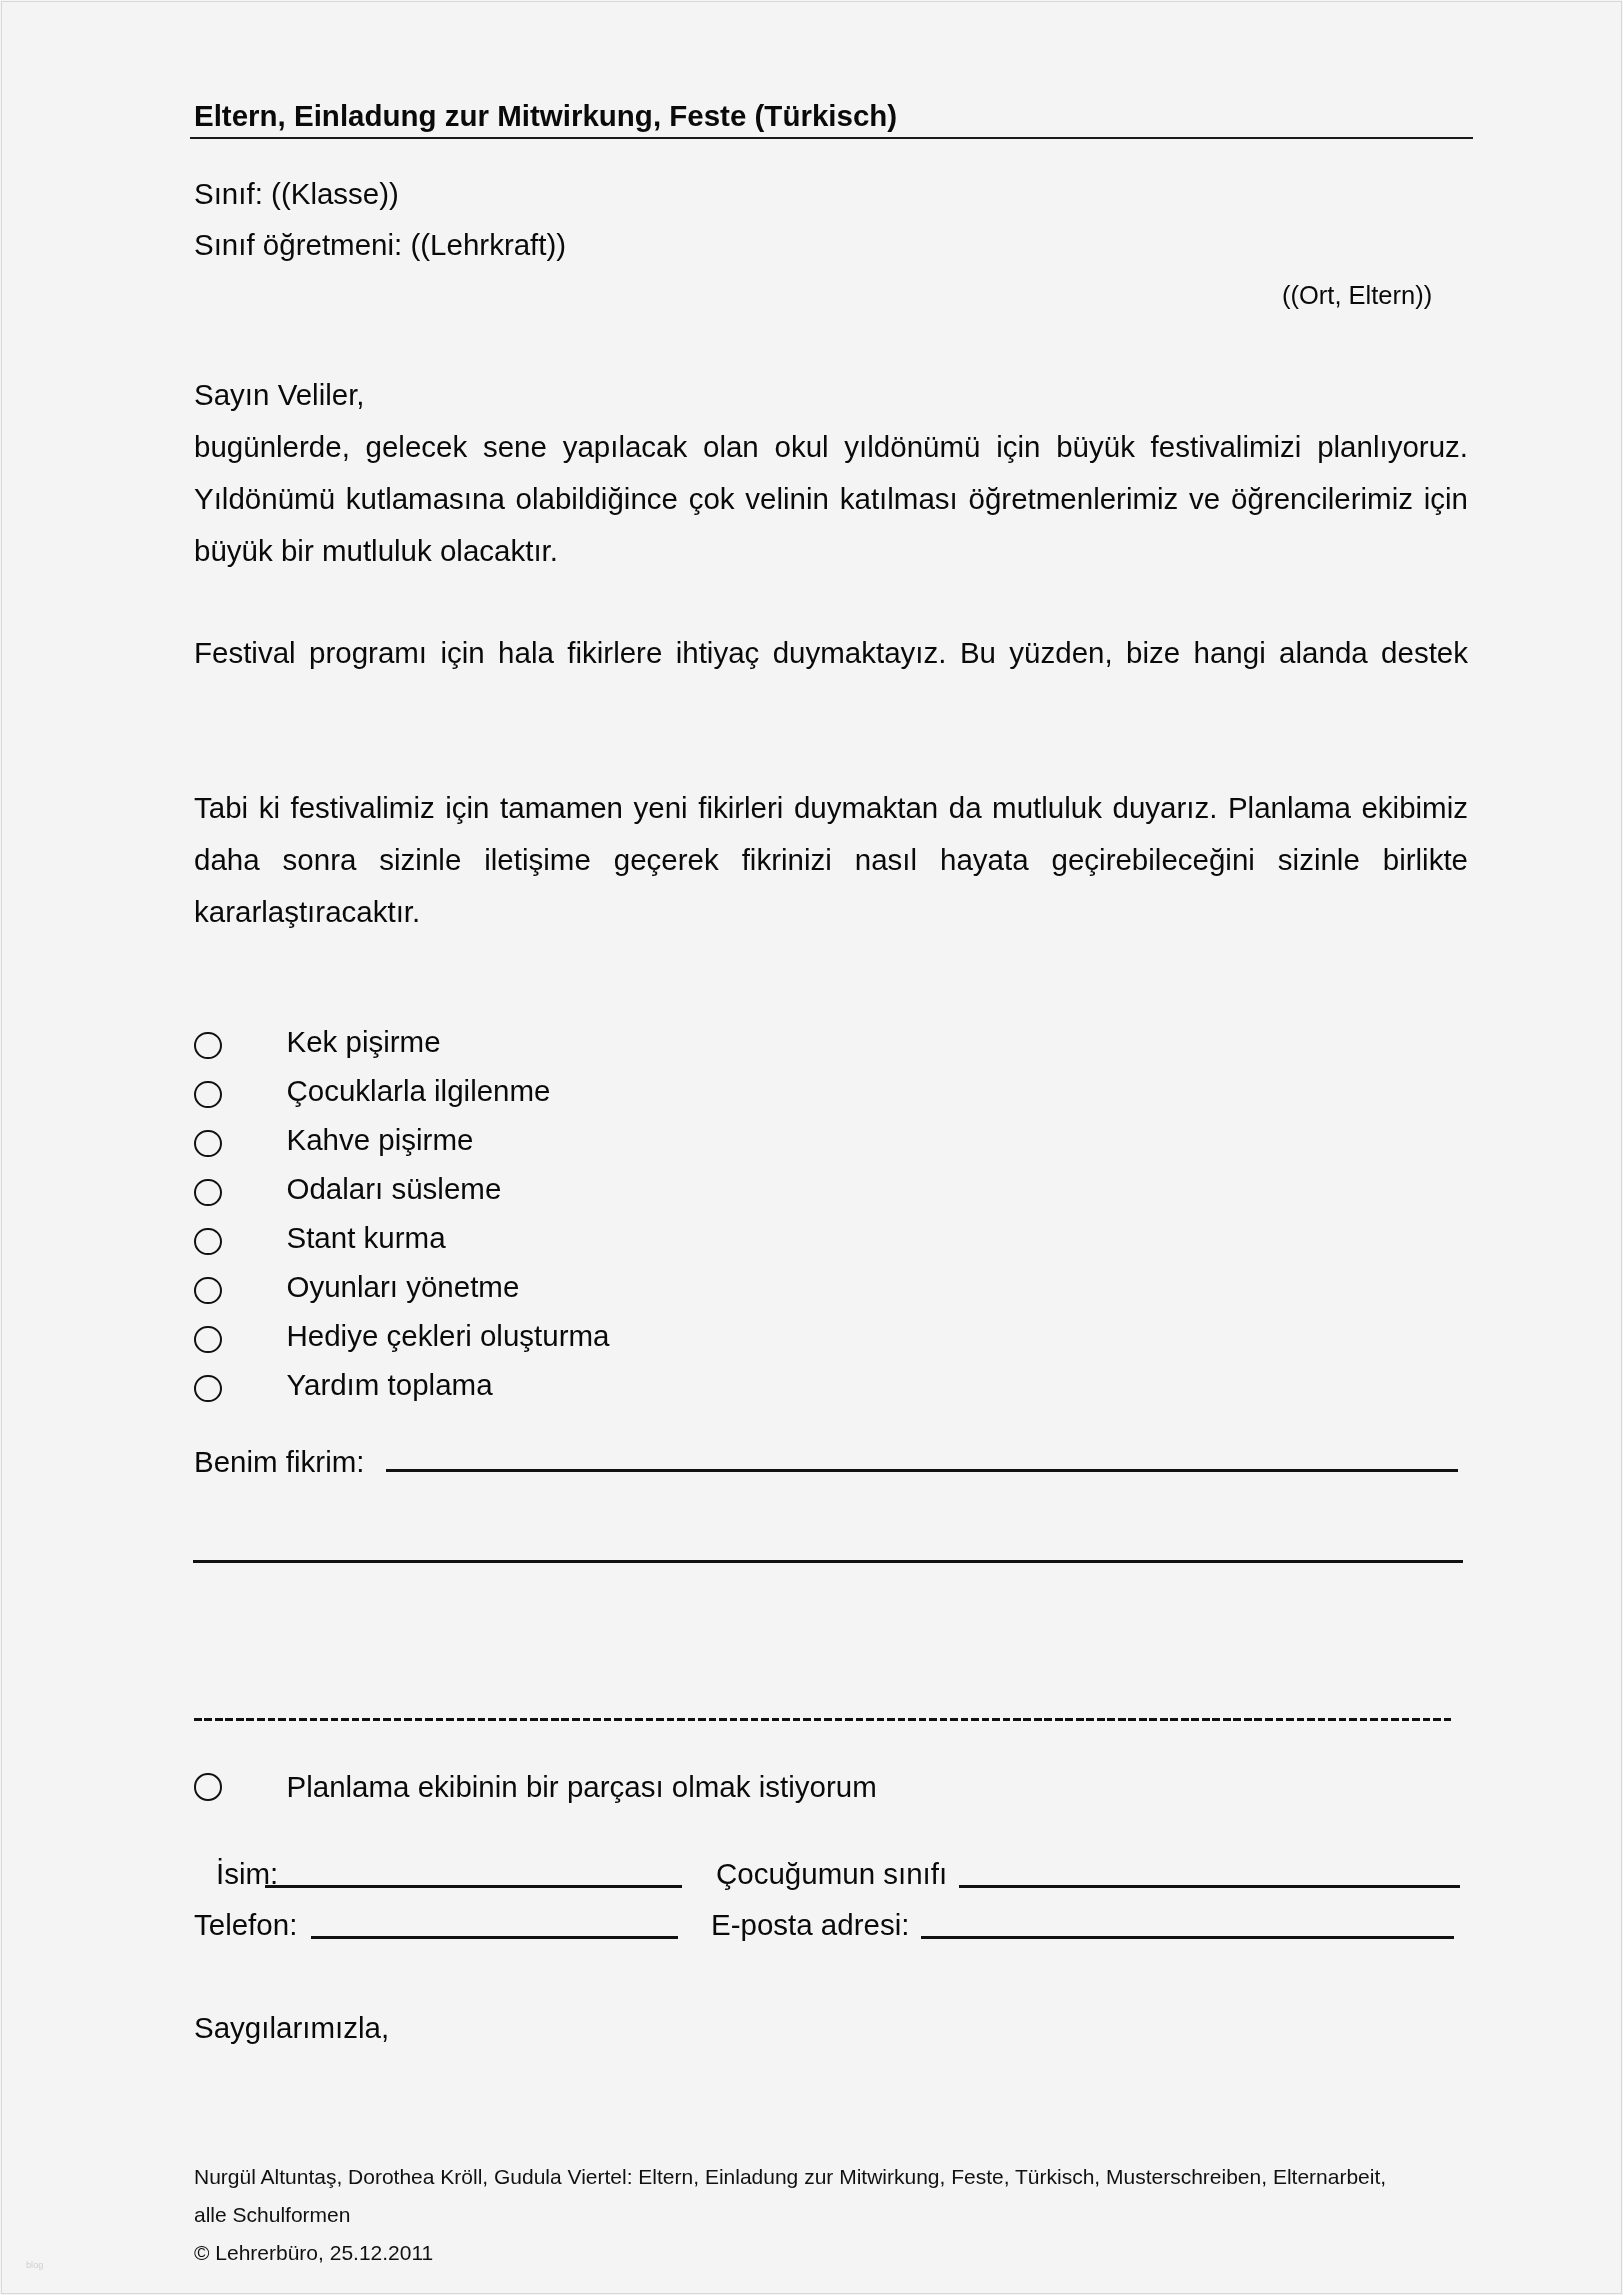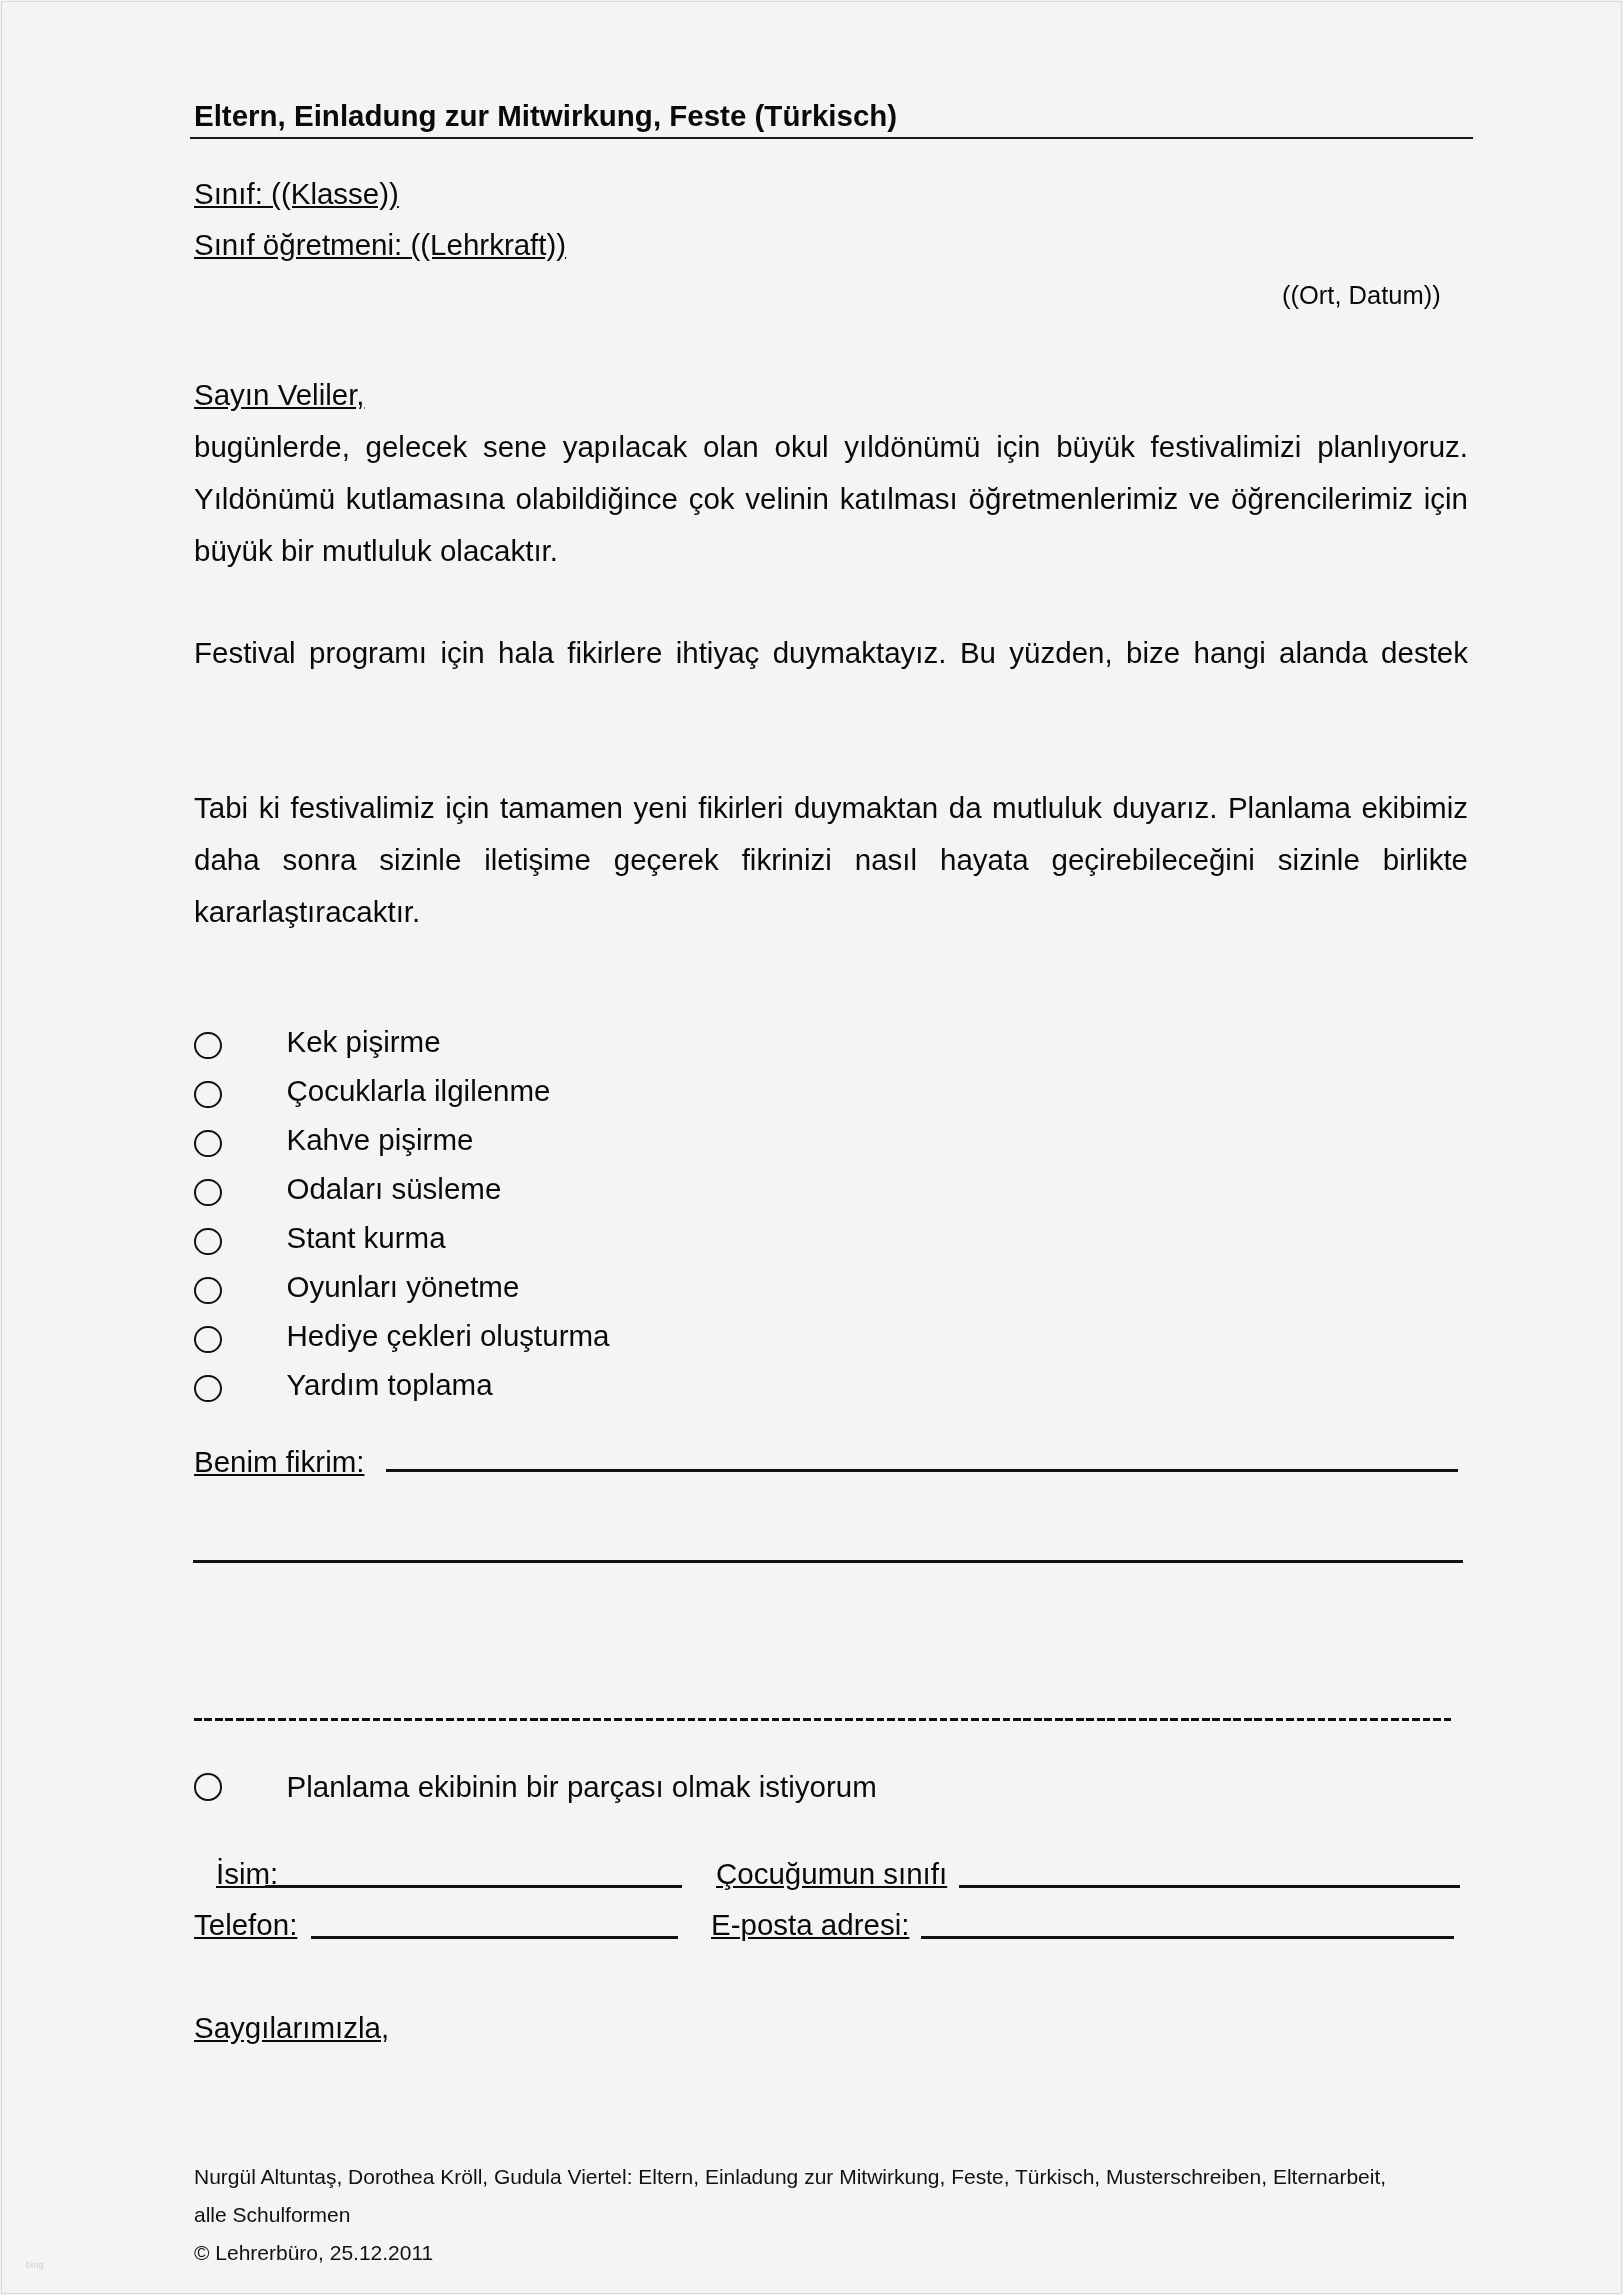--- a/index.html
+++ b/index.html
@@ -24,21 +24,21 @@
     left: 194px; top: 99px;
     font-size: 29.5px; font-weight: bold;
     line-height: 34px;
   }
   .title-rule {
     position: absolute;
     left: 190px; top: 137px;
     width: 1283px; height: 2px;
     background: #1a1a1a;
   }
-  .body-text { font-size: 29.5px; line-height: 34px; text-decoration: underline; }
+  .body-text { font-size: 29.5px; line-height: 34px; }
   .para {
     position: absolute;
     left: 194px;
     width: 1274px;
     font-size: 29.5px;
     line-height: 52px;
     text-align: justify;
   }
   .para .line {
     display: block;
@@ -96,21 +96,21 @@
 </head>
 <body>
 
 <div class="page-border"></div>
 
 <div class="abs title">Eltern, Einladung zur Mitwirkung, Feste (Türkisch)</div>
 <div class="title-rule"></div>
 
 <div class="abs body-text" style="left:194px; top:177px;">Sınıf: ((Klasse))</div>
 <div class="abs body-text" style="left:194px; top:228px;text-align:right;">Sınıf öğretmeni: ((Lehrkraft))</div>
-<div class="abs" style="left:1282px; top:280px; font-size:25.5px; line-height:30px;">((Ort, Datum))</div>
+<div class="abs" style="left:1282px; top:280px; font-size:25.5px; line-height:30px;">((Ort, Eltern))</div>
 
 <div class="abs body-text" style="left:194px; top:378px;">Sayın Veliler,</div>
 
 <div class="para" style="top:421px;">
   <span class="line">bugünlerde, gelecek sene yapılacak olan okul yıldönümü için büyük festivalimizi planlıyoruz.</span>
   <span class="line">Yıldönümü kutlamasına olabildiğince çok velinin katılması öğretmenlerimiz ve öğrencilerimiz için</span>
   <span class="line last">büyük bir mutluluk olacaktır.</span>
 </div>
 
 <div class="para" style="top:627px;">

